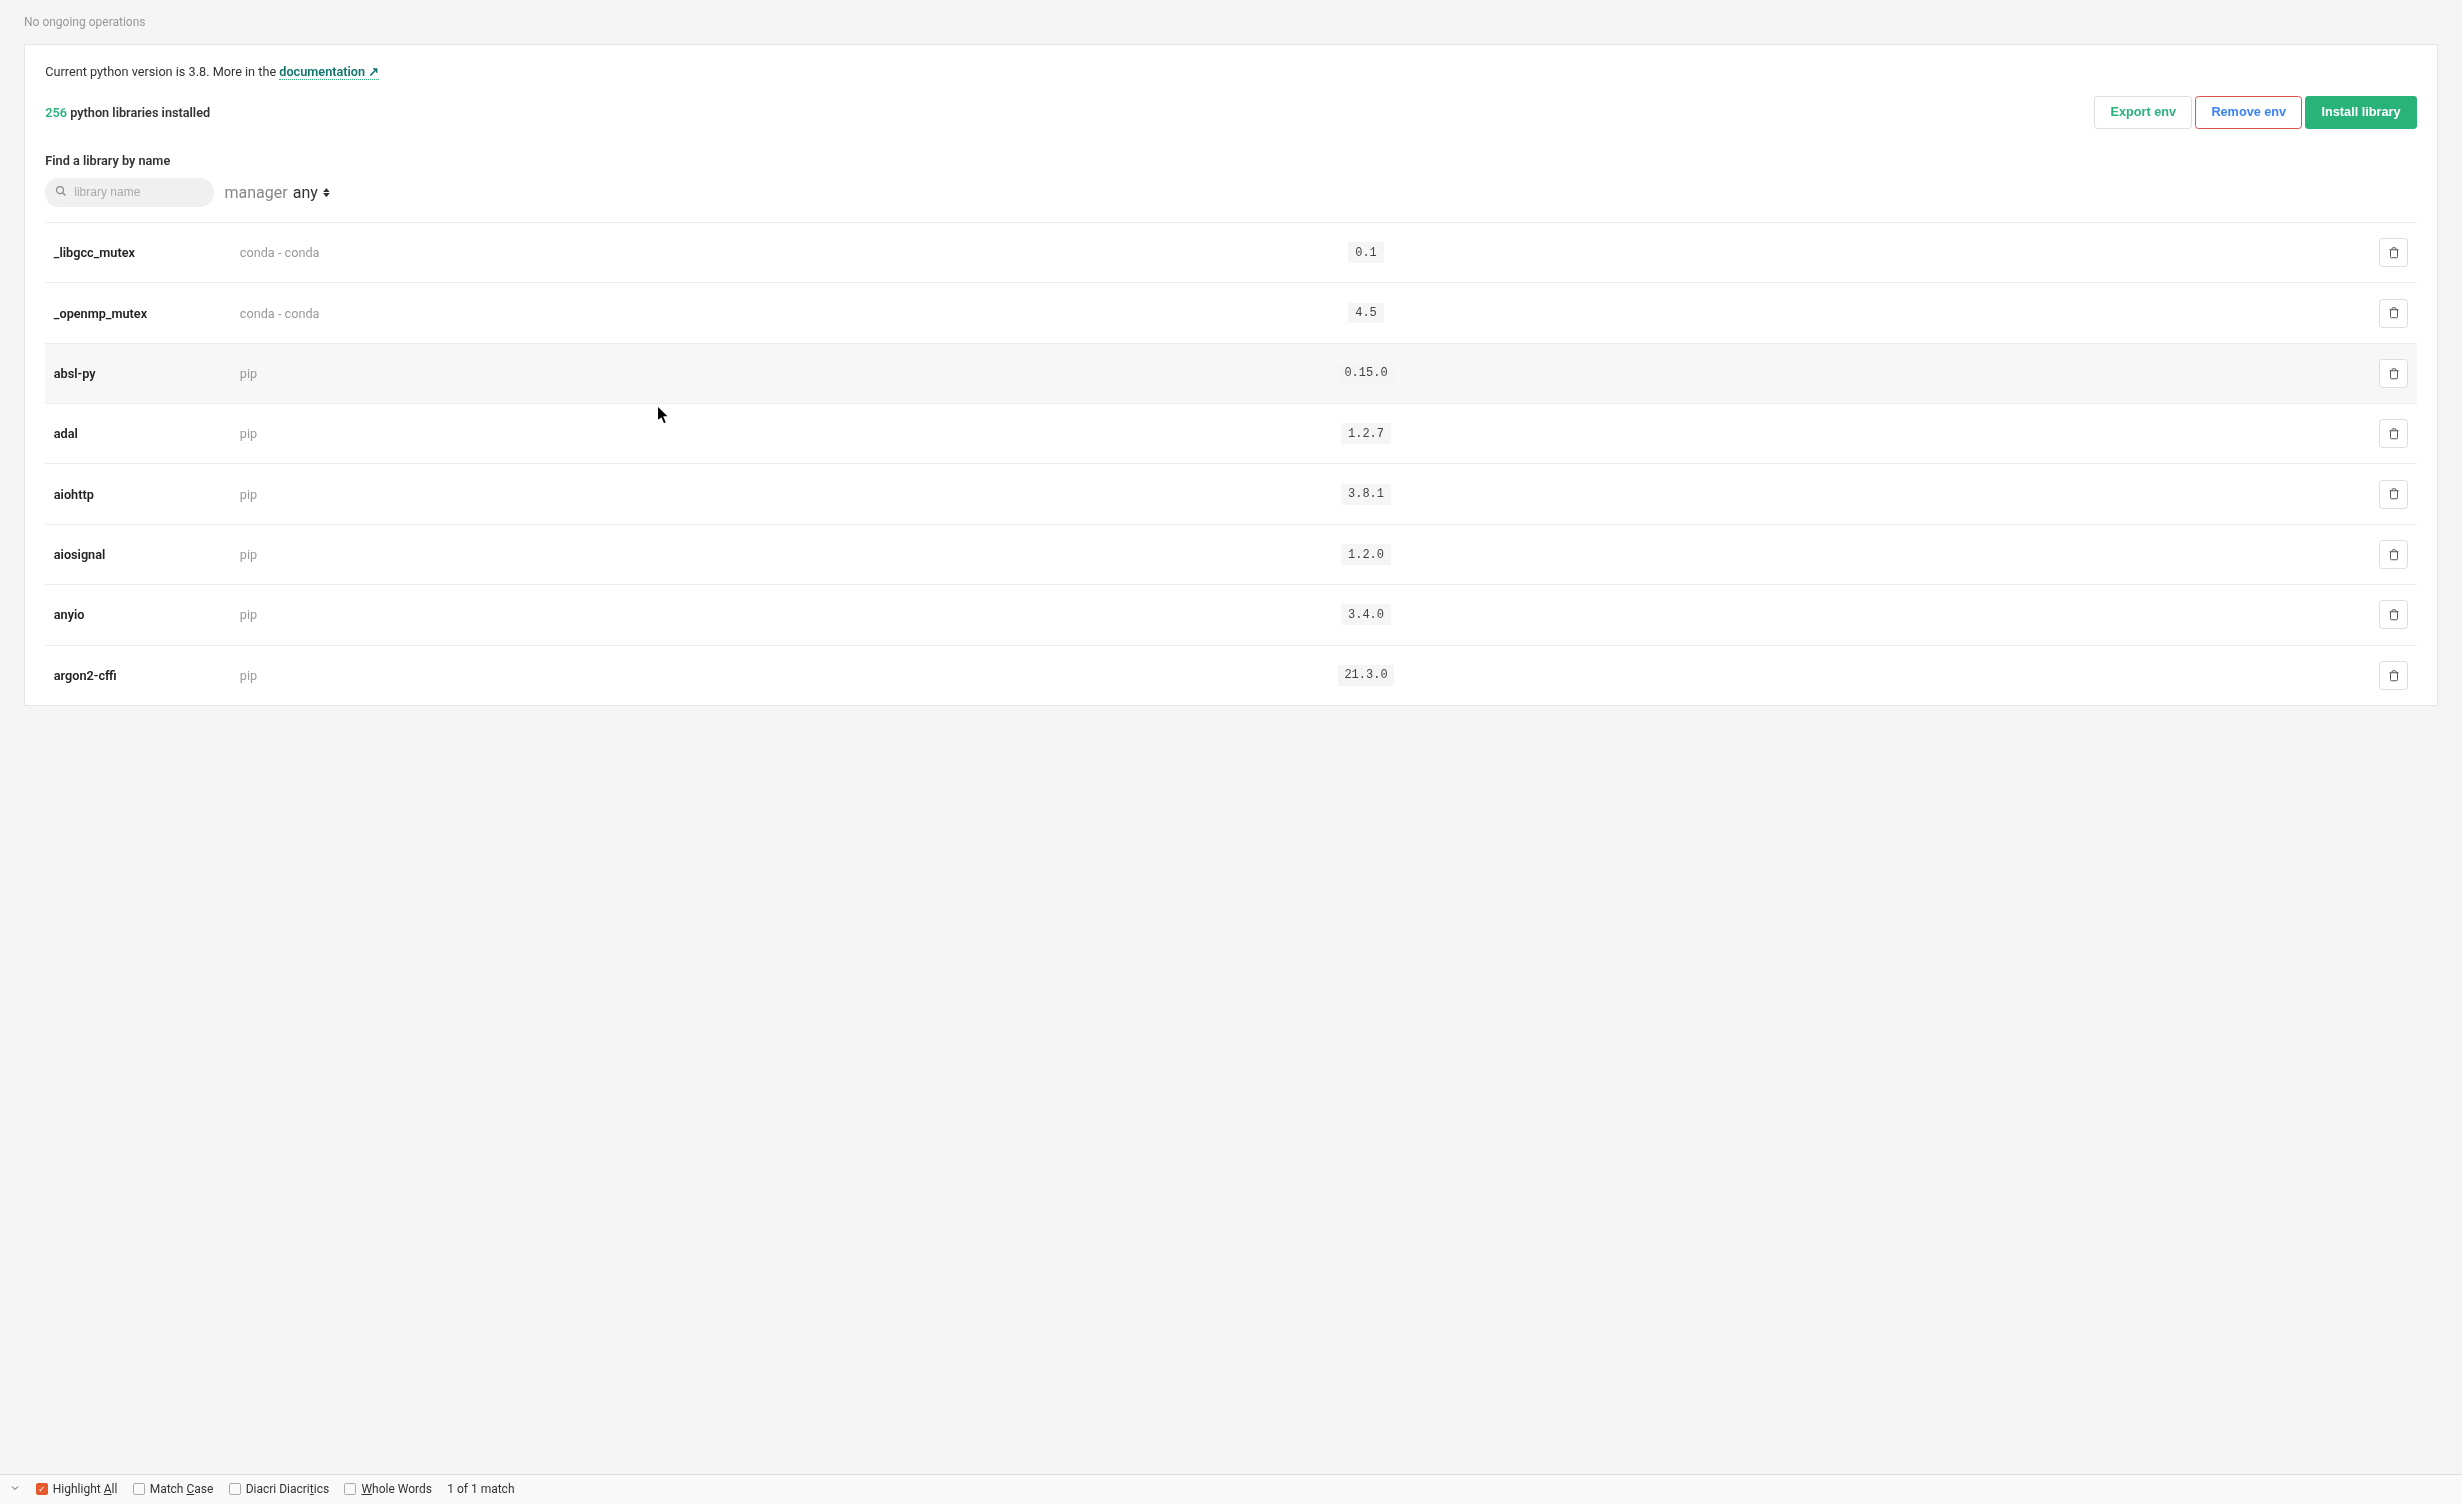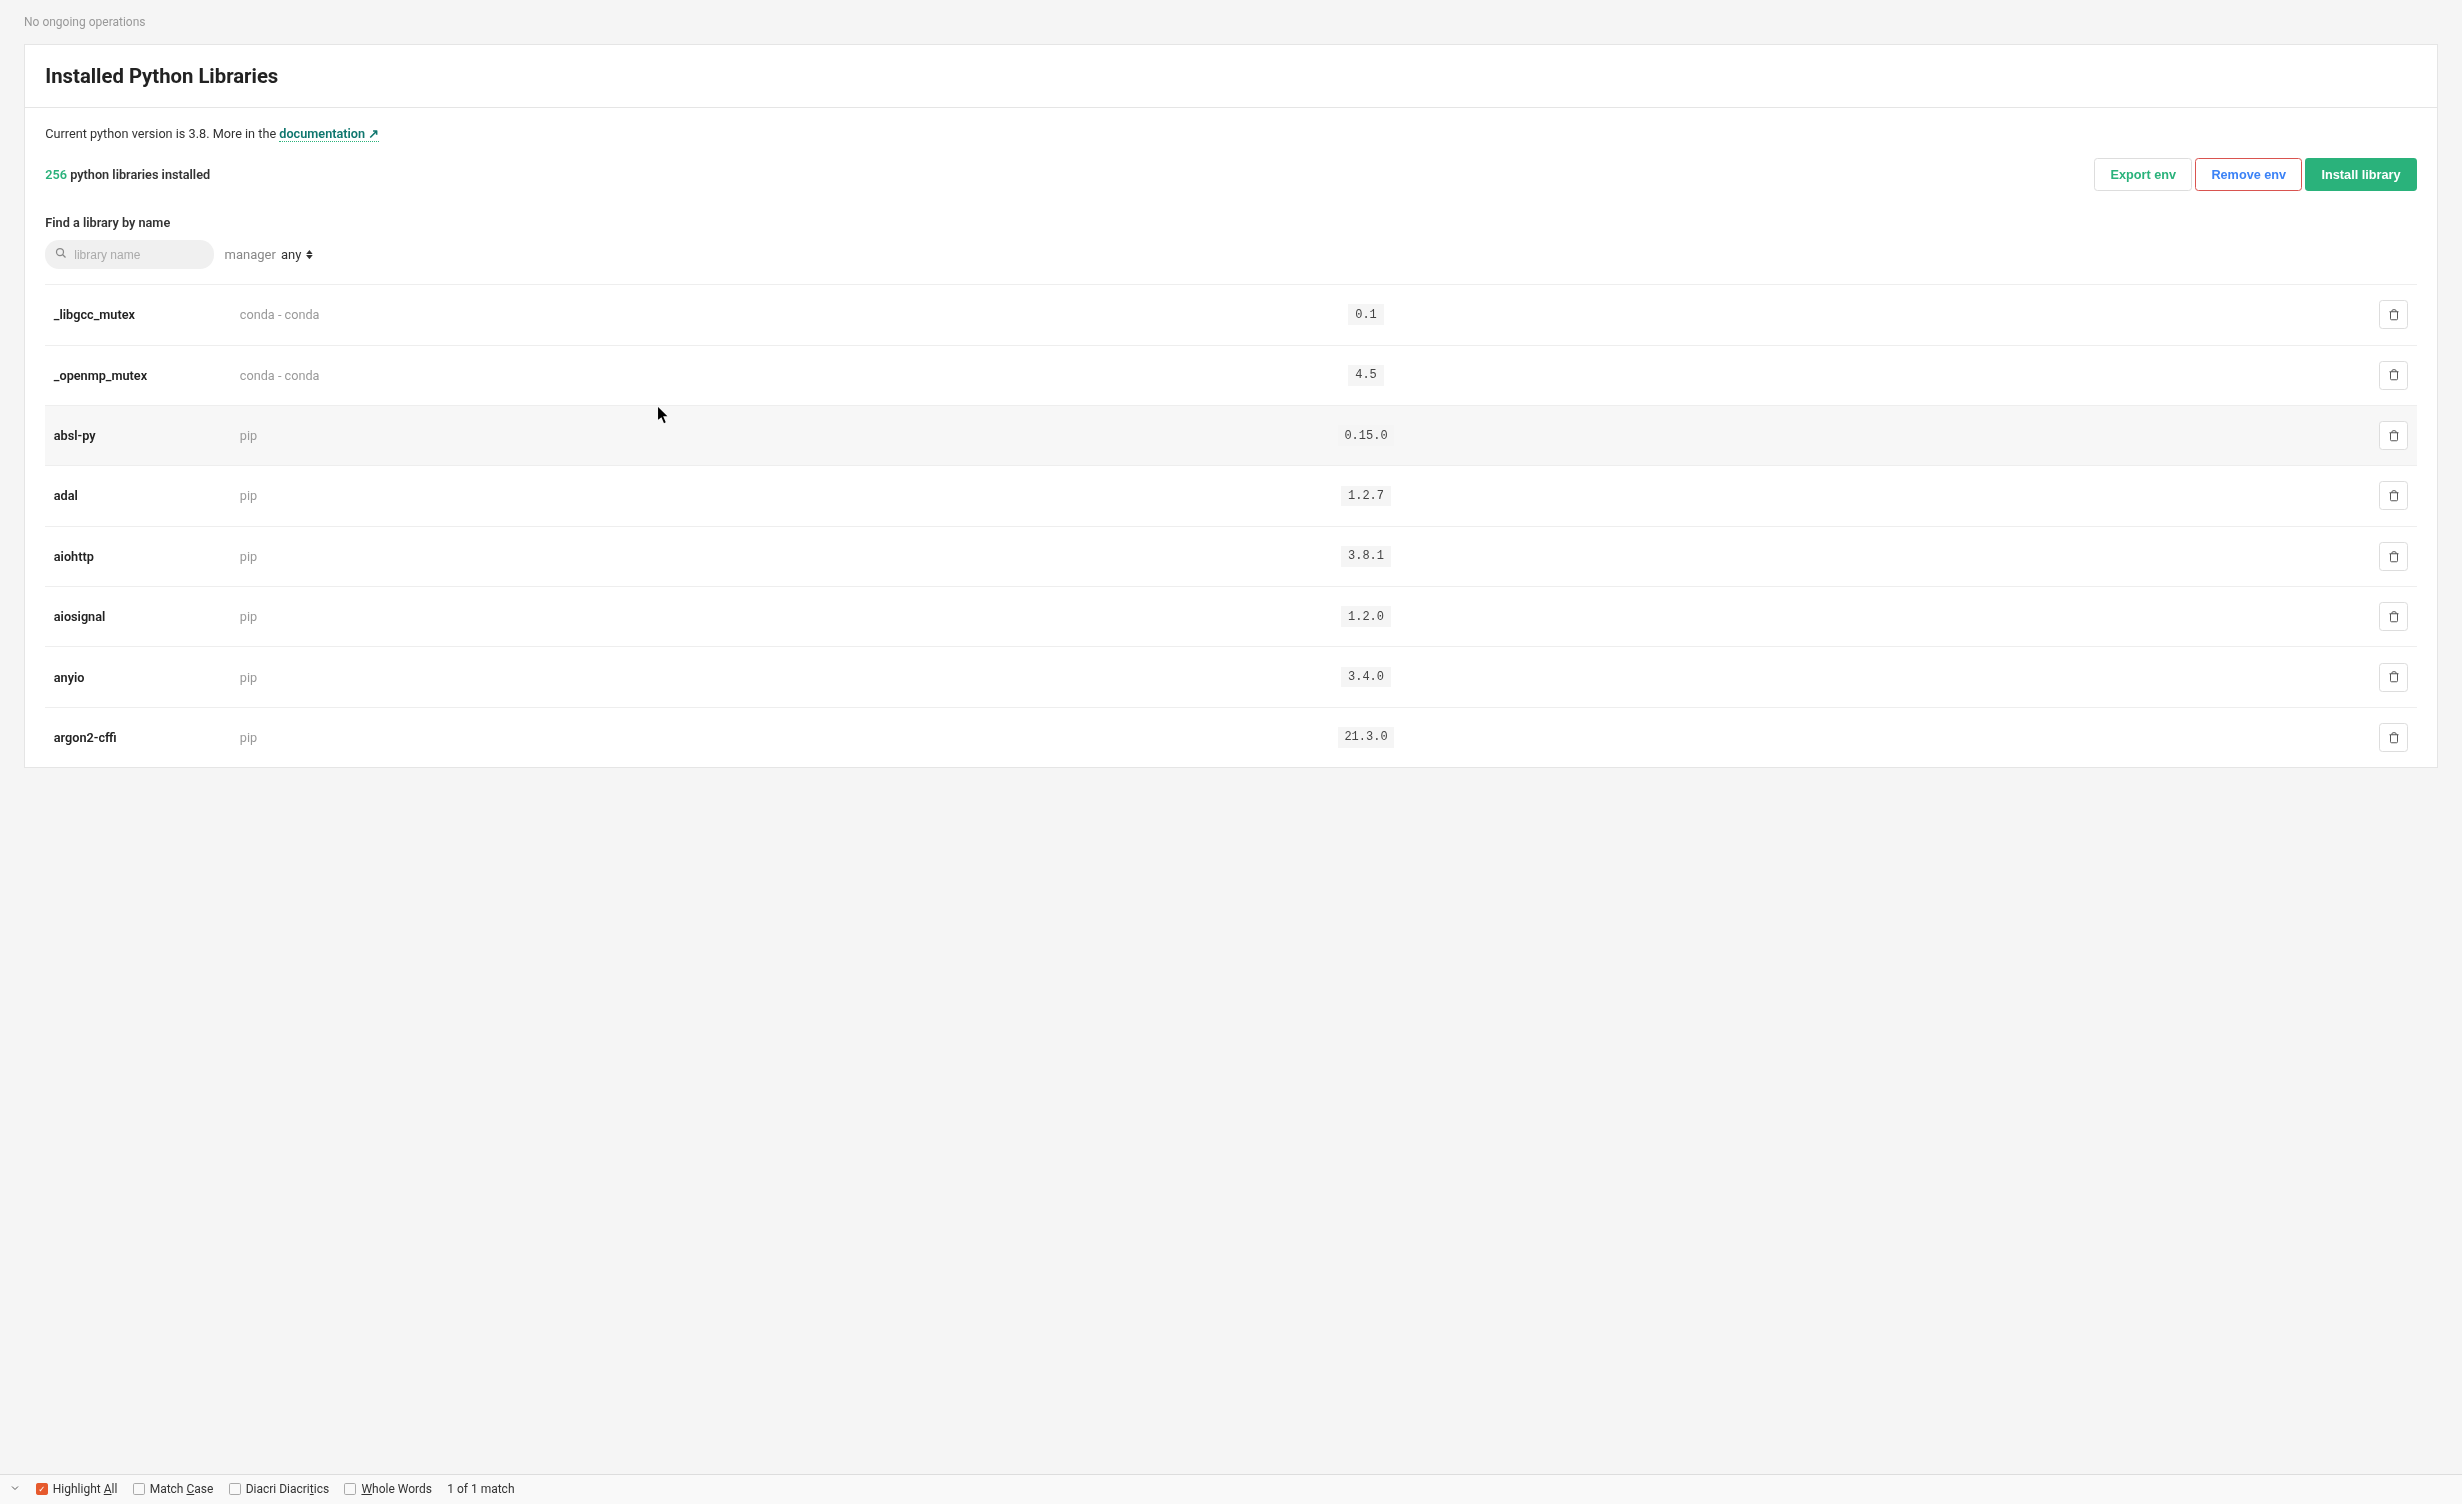--- a/index.html
+++ b/index.html
@@ -144,21 +144,21 @@
     }
     
     .search-input::placeholder {
       color: #aaa;
     }
     
     .manager-filter {
       display: flex;
       align-items: center;
       gap: 5.1px;
-      font-size: 13px;
+      font-size: 16px;
       color: #888;
       cursor: pointer;
     }
     
     .manager-value {
       color: #333;
       font-weight: 400;
     }
     
     .sort-icon {
@@ -298,23 +298,20 @@
     }
   </style>
 </head>
 <body>
 
 <div class="status-bar">
   <span>No ongoing operations</span>
 </div>
 
 <div class="main-panel">
-  <div class="panel-header">
-    <h1 class="panel-title">Installed Python Libraries</h1>
-  </div>
 
   <div class="panel-body">
     <div class="info-line">
       <span>Current python version is 3.8. More in the </span><a href="#" class="doc-link"><span>documentation</span> ↗</a>
     </div>
 
     <div class="toolbar-row">
       <div class="count-text">
         <span class="count-num">256</span><span> python libraries installed</span>
       </div>

